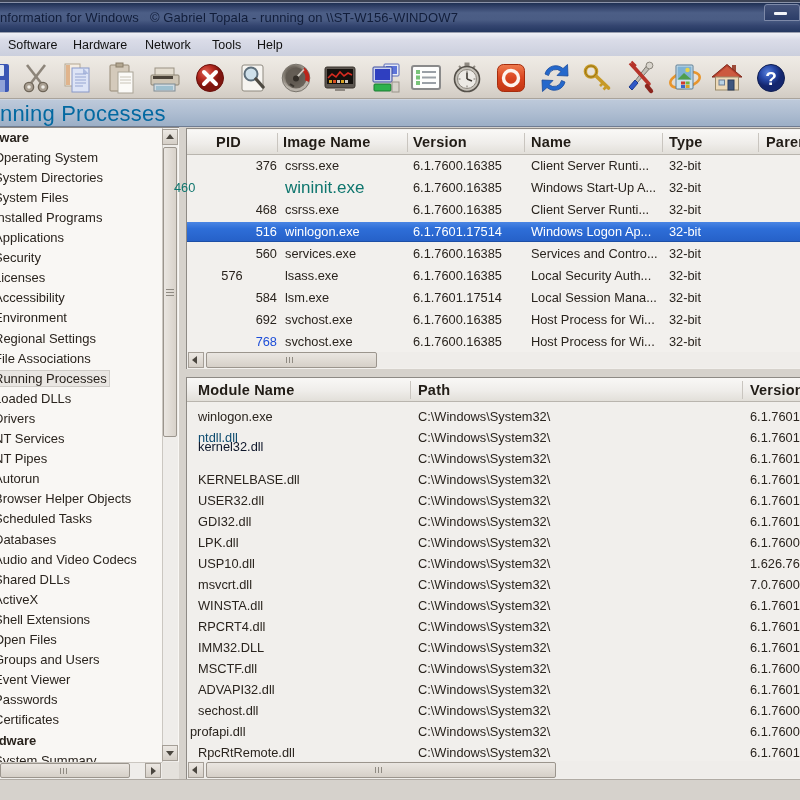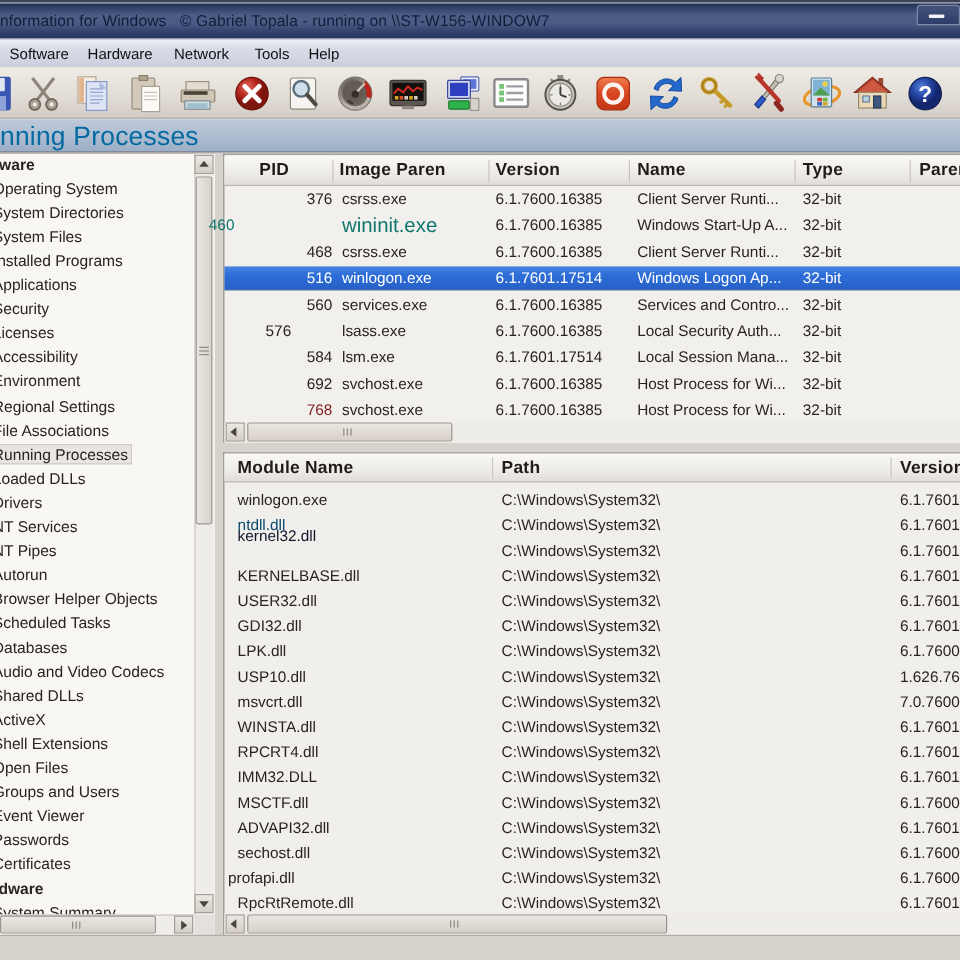--- a/index.html
+++ b/index.html
@@ -266,21 +266,21 @@
 <div class="abs nw" style="left:0;top:763px;width:130px;height:15px;background:linear-gradient(180deg,#eae6e1,#d6d0c8);border:1px solid #9b958d;border-radius:2px"></div>
 <div class="abs nw" style="left:60px;top:768px;width:1px;height:6px;background:#8f8a82"></div>
 <div class="abs nw" style="left:63px;top:768px;width:1px;height:6px;background:#8f8a82"></div>
 <div class="abs nw" style="left:66px;top:768px;width:1px;height:6px;background:#8f8a82"></div>
 <div class="abs nw" style="left:145px;top:763px;width:16px;height:15px;background:linear-gradient(180deg,#ece8e3,#d5cfc7);border:1px solid #a59f97;"></div>
 <div class="abs" style="left:151px;top:767px;width:0;height:0;border-top:4px solid transparent;border-bottom:4px solid transparent;border-left:5px solid #4a463f"></div>
 <div class="abs" style="left:162px;top:762px;width:17px;height:17px;background:#e4e1dc"></div>
 <div class="abs nw" style="left:186px;top:128px;width:614px;height:241px;background:#f2f0ed;border-left:1px solid #8e8a85;border-top:1px solid #8e8a85"></div>
 <div class="abs nw" style="left:187px;top:130px;width:613px;height:25px;background:linear-gradient(180deg,#f9f8f6 0%,#efedea 55%,#e2dfd9 100%);border-bottom:1px solid #b9b5ae"></div>
 <div class="abs nw" style="left:187px;top:130px;width:83px;text-align:center;height:25px;line-height:25px;font-size:14.5px;letter-spacing:0.2px;font-weight:bold;color:#211c16">PID</div>
-<div class="abs nw" style="left:283px;top:130px;height:25px;line-height:25px;font-size:14.5px;letter-spacing:0.2px;font-weight:bold;color:#211c16">Image Paren</div>
+<div class="abs nw" style="left:283px;top:130px;height:25px;line-height:25px;font-size:14.5px;letter-spacing:0.2px;font-weight:bold;color:#211c16">Image Name</div>
 <div class="abs nw" style="left:413px;top:130px;height:25px;line-height:25px;font-size:14.5px;letter-spacing:0.2px;font-weight:bold;color:#211c16">Version</div>
 <div class="abs nw" style="left:531px;top:130px;height:25px;line-height:25px;font-size:14.5px;letter-spacing:0.2px;font-weight:bold;color:#211c16">Name</div>
 <div class="abs nw" style="left:669px;top:130px;height:25px;line-height:25px;font-size:14.5px;letter-spacing:0.2px;font-weight:bold;color:#211c16">Type</div>
 <div class="abs nw" style="left:766px;top:130px;height:25px;line-height:25px;font-size:14.5px;letter-spacing:0.2px;font-weight:bold;color:#211c16">Paren</div>
 <div class="abs nw" style="left:277px;top:133px;width:1px;height:19px;background:#c9c5bf"></div>
 <div class="abs nw" style="left:407px;top:133px;width:1px;height:19px;background:#c9c5bf"></div>
 <div class="abs nw" style="left:524px;top:133px;width:1px;height:19px;background:#c9c5bf"></div>
 <div class="abs nw" style="left:662px;top:133px;width:1px;height:19px;background:#c9c5bf"></div>
 <div class="abs nw" style="left:758px;top:133px;width:1px;height:19px;background:#c9c5bf"></div>
 <div class="abs nw" style="left:187px;top:155px;width:90px;text-align:right;height:22px;line-height:22px;font-size:12.8px;color:#2a241e">376</div>
@@ -317,21 +317,21 @@
 <div class="abs nw" style="left:187px;top:287px;width:90px;text-align:right;height:22px;line-height:22px;font-size:12.8px;color:#2a241e">584</div>
 <div class="abs nw" style="left:285px;top:287px;height:22px;line-height:22px;font-size:12.8px;color:#2a241e">lsm.exe</div>
 <div class="abs nw" style="left:413px;top:287px;height:22px;line-height:22px;font-size:12.8px;color:#2a241e">6.1.7601.17514</div>
 <div class="abs nw" style="left:531px;top:287px;height:22px;line-height:22px;font-size:12.8px;color:#2a241e">Local Session Mana...</div>
 <div class="abs nw" style="left:669px;top:287px;height:22px;line-height:22px;font-size:12.8px;color:#2a241e">32-bit</div>
 <div class="abs nw" style="left:187px;top:309px;width:90px;text-align:right;height:22px;line-height:22px;font-size:12.8px;color:#2a241e">692</div>
 <div class="abs nw" style="left:285px;top:309px;height:22px;line-height:22px;font-size:12.8px;color:#2a241e">svchost.exe</div>
 <div class="abs nw" style="left:413px;top:309px;height:22px;line-height:22px;font-size:12.8px;color:#2a241e">6.1.7600.16385</div>
 <div class="abs nw" style="left:531px;top:309px;height:22px;line-height:22px;font-size:12.8px;color:#2a241e">Host Process for Wi...</div>
 <div class="abs nw" style="left:669px;top:309px;height:22px;line-height:22px;font-size:12.8px;color:#2a241e">32-bit</div>
-<div class="abs nw" style="left:187px;top:331px;width:90px;text-align:right;height:22px;line-height:22px;font-size:12.8px;color:#7f1d1d">768</div>
+<div class="abs nw" style="left:187px;top:331px;width:90px;text-align:right;height:22px;line-height:22px;font-size:12.8px;color:#1d4ed8">768</div>
 <div class="abs nw" style="left:285px;top:331px;height:22px;line-height:22px;font-size:12.8px;color:#2a241e">svchost.exe</div>
 <div class="abs nw" style="left:413px;top:331px;height:22px;line-height:22px;font-size:12.8px;color:#2a241e">6.1.7600.16385</div>
 <div class="abs nw" style="left:531px;top:331px;height:22px;line-height:22px;font-size:12.8px;color:#2a241e">Host Process for Wi...</div>
 <div class="abs nw" style="left:669px;top:331px;height:22px;line-height:22px;font-size:12.8px;color:#2a241e">32-bit</div>
 <div class="abs nw" style="left:187px;top:352px;width:613px;height:16px;background:#efedea"></div>
 <div class="abs nw" style="left:188px;top:352px;width:16px;height:16px;background:linear-gradient(180deg,#ece8e3,#d5cfc7);border:1px solid #a59f97;"></div>
 <div class="abs" style="left:192px;top:356px;width:0;height:0;border-top:4px solid transparent;border-bottom:4px solid transparent;border-right:5px solid #4a463f"></div>
 <div class="abs nw" style="left:206px;top:352px;width:171px;height:16px;background:linear-gradient(180deg,#eae6e1,#d6d0c8);border:1px solid #9b958d;border-radius:2px"></div>
 <div class="abs nw" style="left:286px;top:357px;width:1px;height:6px;background:#8f8a82"></div>
 <div class="abs nw" style="left:289px;top:357px;width:1px;height:6px;background:#8f8a82"></div>

